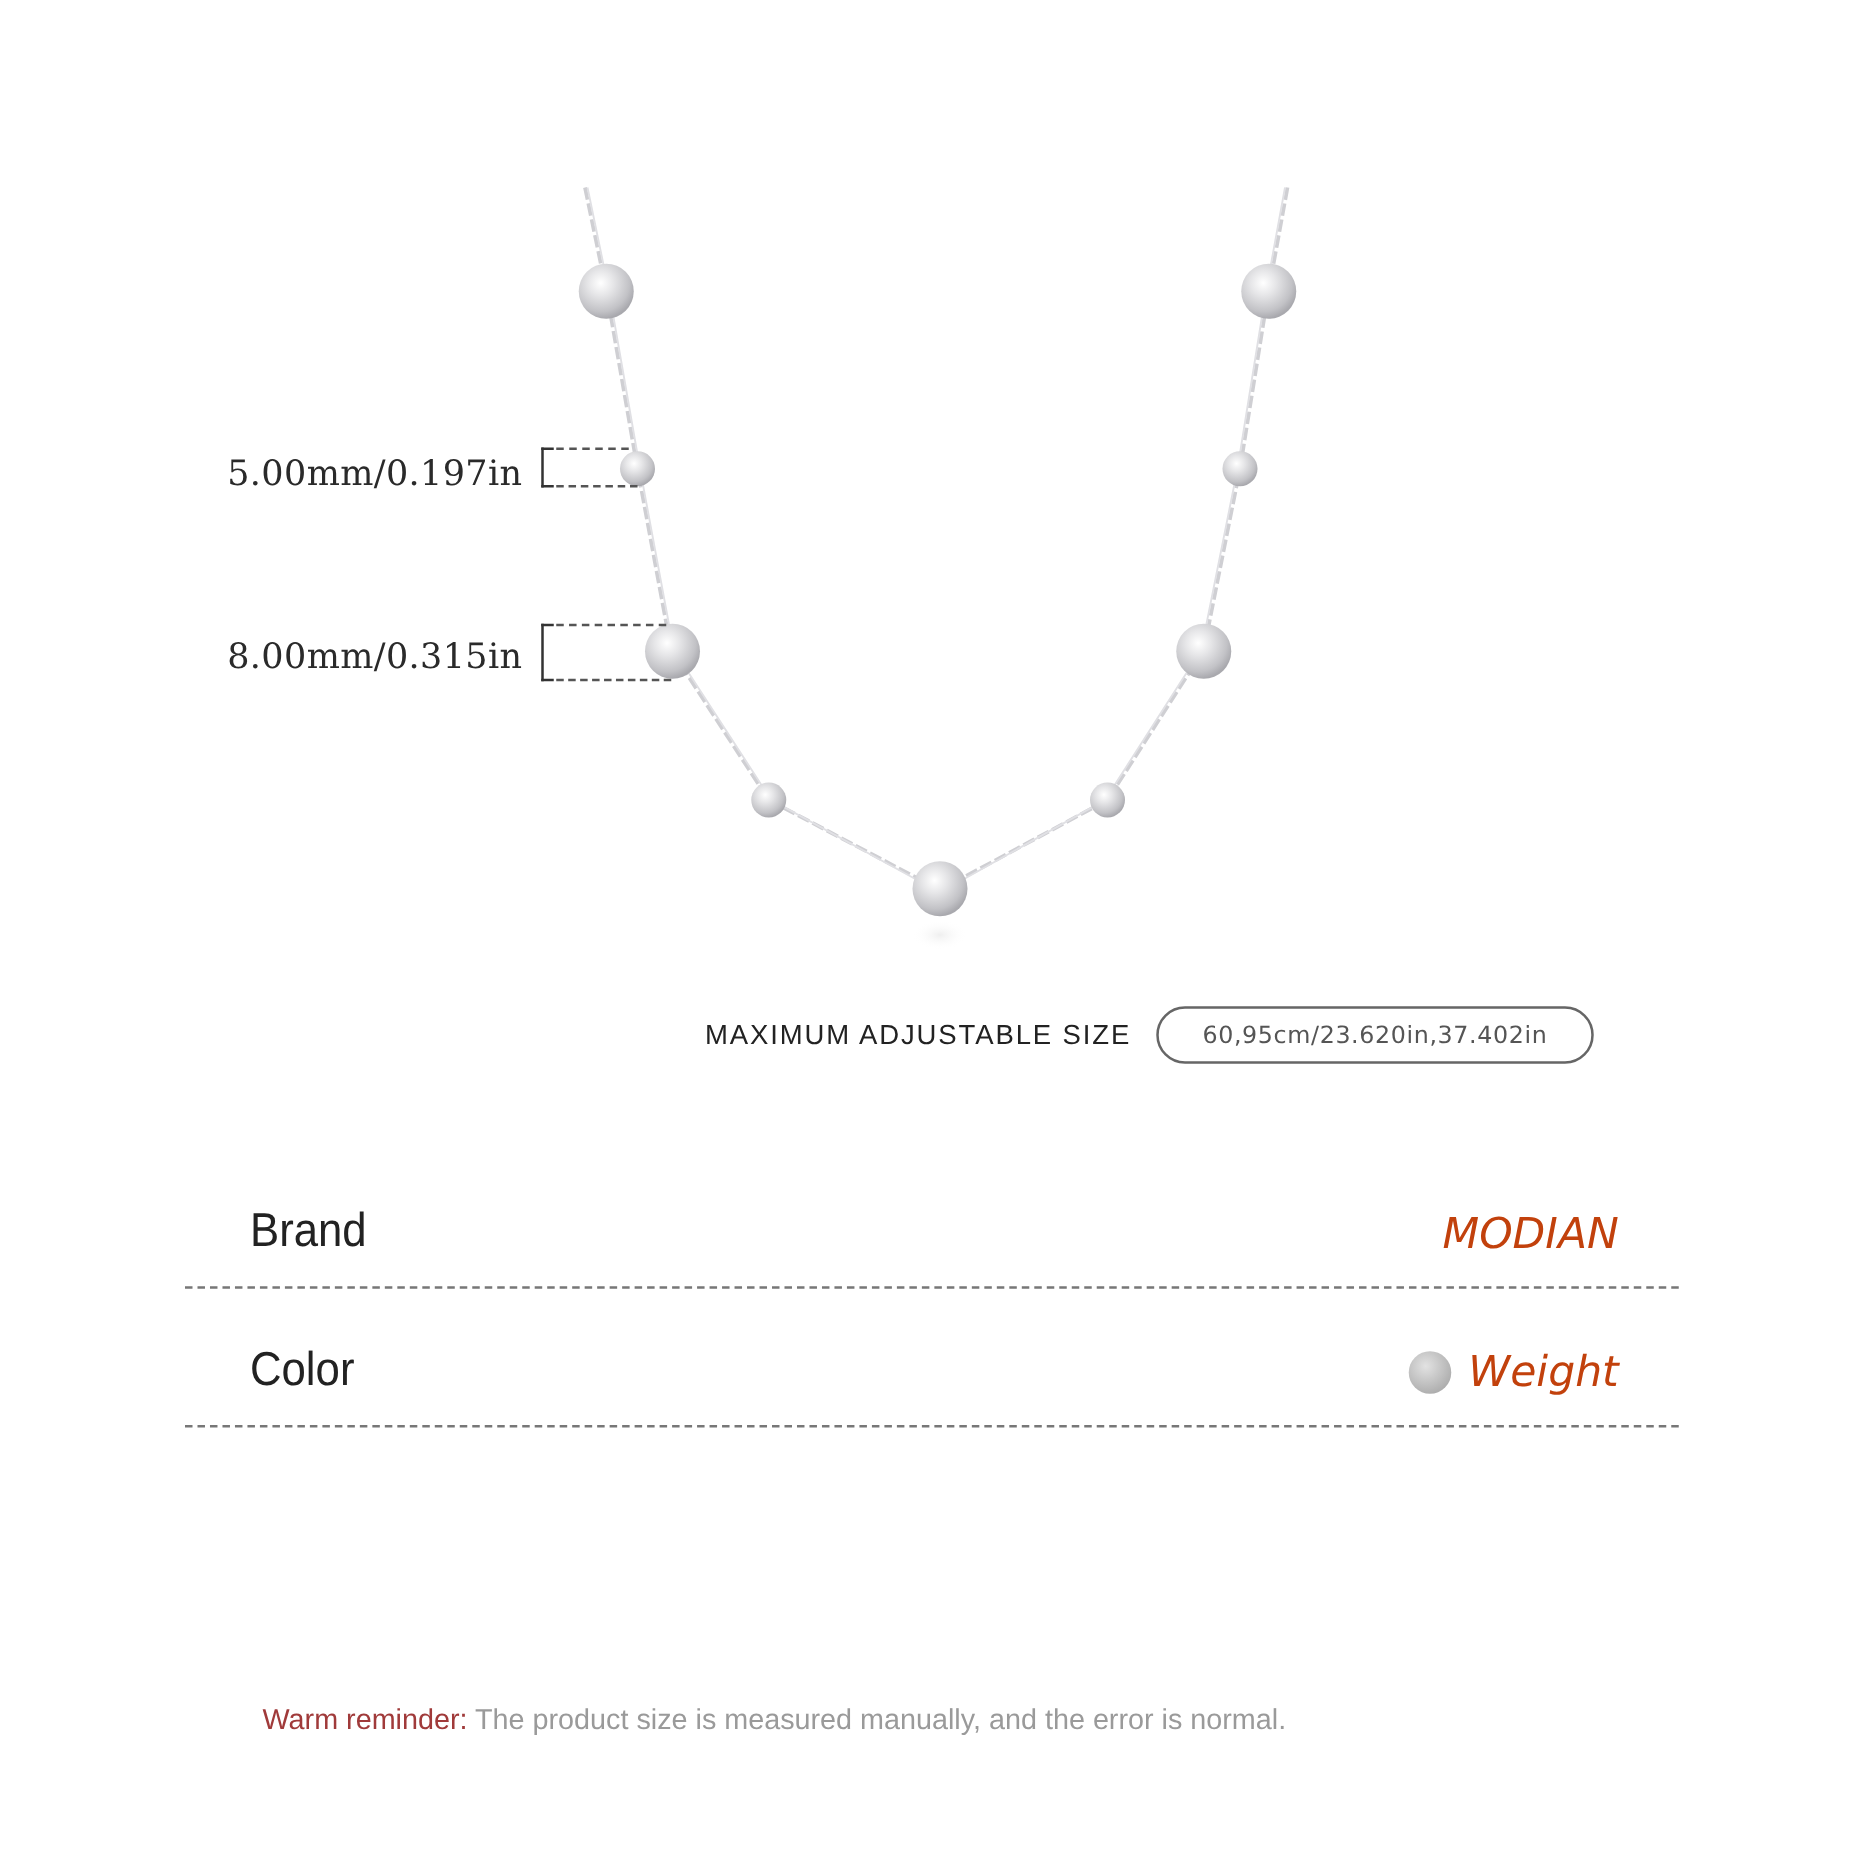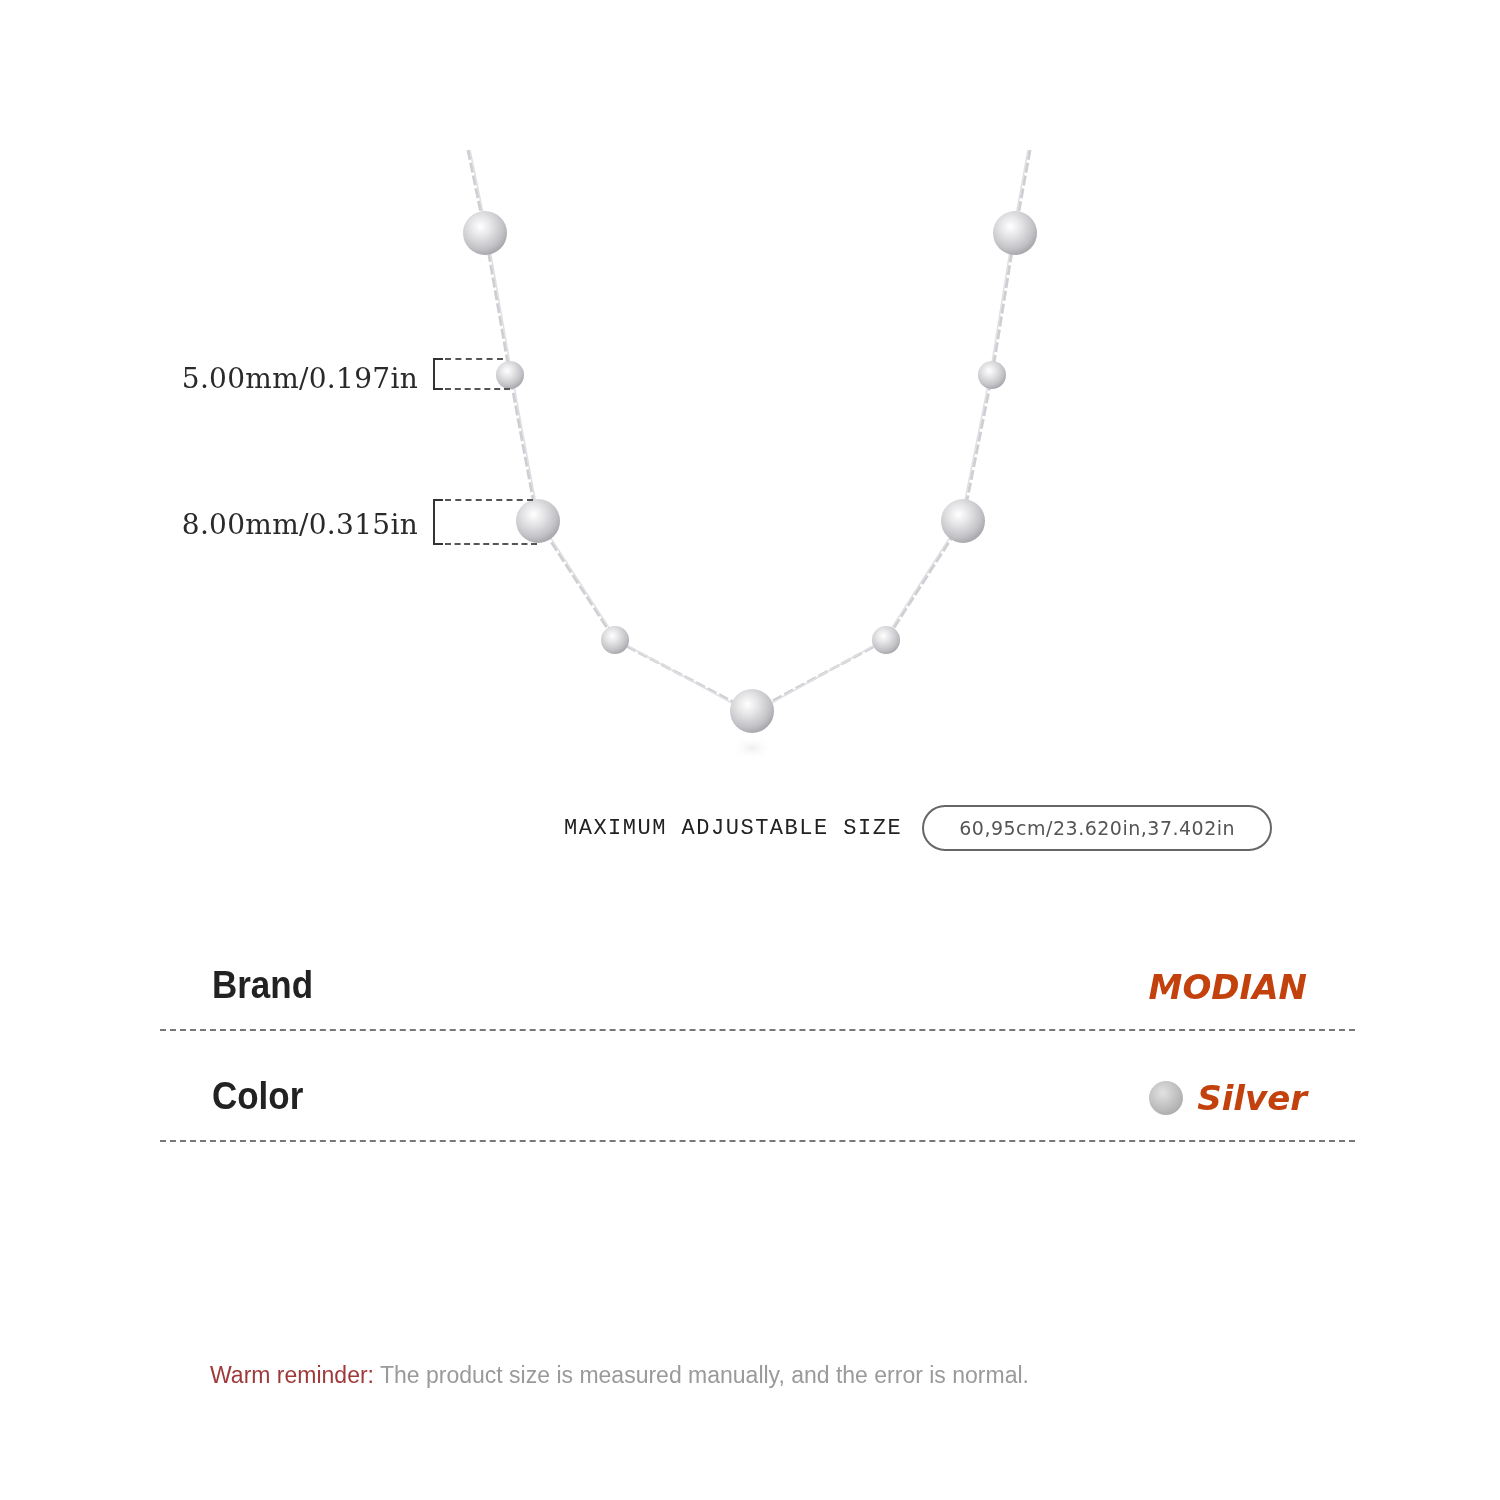--- a/index.html
+++ b/index.html
@@ -13,31 +13,31 @@
     position: absolute; right: 1082px; white-space: nowrap;
     font-family: "DejaVu Serif", serif; font-size: 28px; color: #2a2a2a;
     letter-spacing: 0.3px;
   }
   .bracket { position: absolute; border-left: 2px solid #333; border-top: 2px solid #333; border-bottom: 2px solid #333; width: 10px; }
   .dash-line { position: absolute; border-top: 2px dashed #555; height: 0; }
 
   
   .size-row { position: absolute; top: 805px; left: 564px; height: 46px; display: flex; align-items: center; }
   .size-label {
-    font-family: Liberation Mono, monospace; font-size: 22px; letter-spacing: 1.5px;
+    font-family: Liberation Sans, sans-serif; font-size: 22px; letter-spacing: 1.5px;
     color: #222; text-transform: uppercase; margin-right: 20px; white-space: nowrap;
   }
   .size-pill {
     border: 2px solid #666; border-radius: 24px; height: 46px; padding: 12px 20px;
     display: flex; align-items: center; font-size: 19px; color: #555; letter-spacing: 0.5px;
     white-space: nowrap; width: 350px; justify-content: center;
   }
 
   
-  .specs { position: absolute; left: 160px; top: 920px; width: 1195px; font-weight: bold; }
+  .specs { position: absolute; left: 148px; top: 920px; width: 1195px; }
   .spec-row {
     position: relative; height: 111px; border-bottom: 2px dashed #777;
   }
   .spec-key {
     position: absolute; left: 52px; bottom: 22px;
     font-family: "Liberation Sans", sans-serif; font-size: 38px; color: #222;
     transform: scaleX(0.92); transform-origin: left bottom;
   }
   .spec-val {
     position: absolute; right: 48px; bottom: 22px;
@@ -122,20 +122,20 @@
   <div class="spec-row">
     <span class="spec-key">Brand</span>
     <span class="spec-val">
       <span>MODIAN</span>
     </span>
   </div>
   <div class="spec-row">
     <span class="spec-key">Color</span>
     <span class="spec-val">
       <span class="swatch"></span>
-      <span>Silver</span>
+      <span>Weight</span>
     </span>
   </div>
 </div>
 
 <div class="reminder">
   <div><span class="accent">Warm reminder:</span><span> The product size is measured manually, and the error is normal.</span></div>
 </div>
 
 </body></html>

